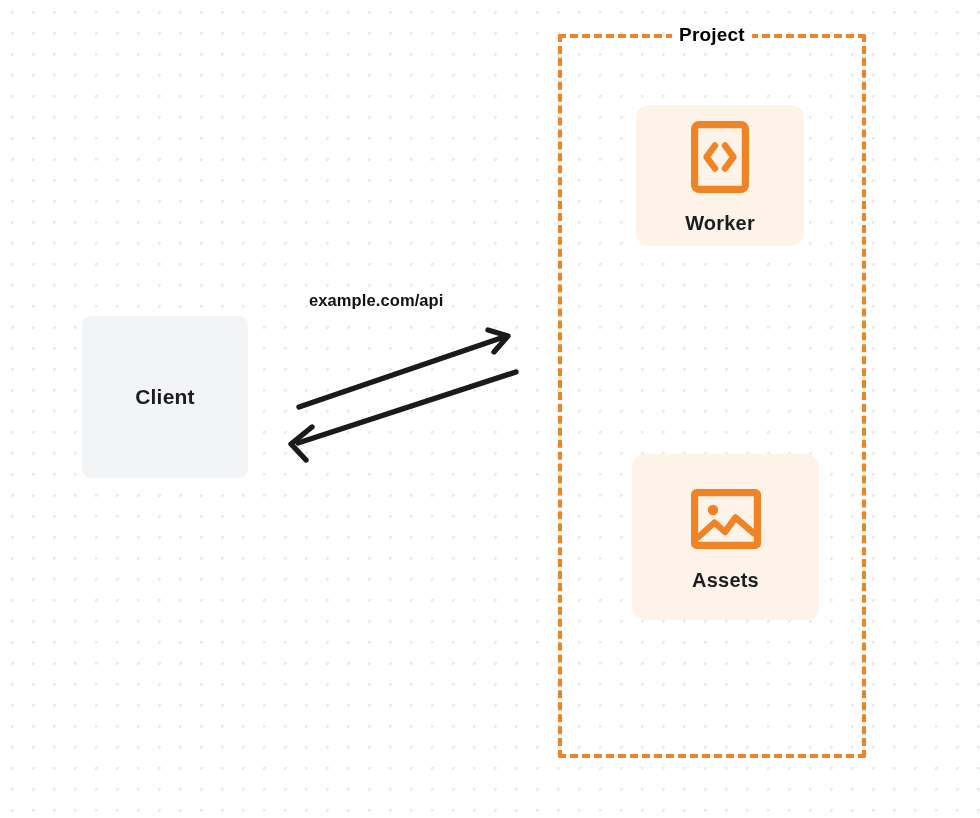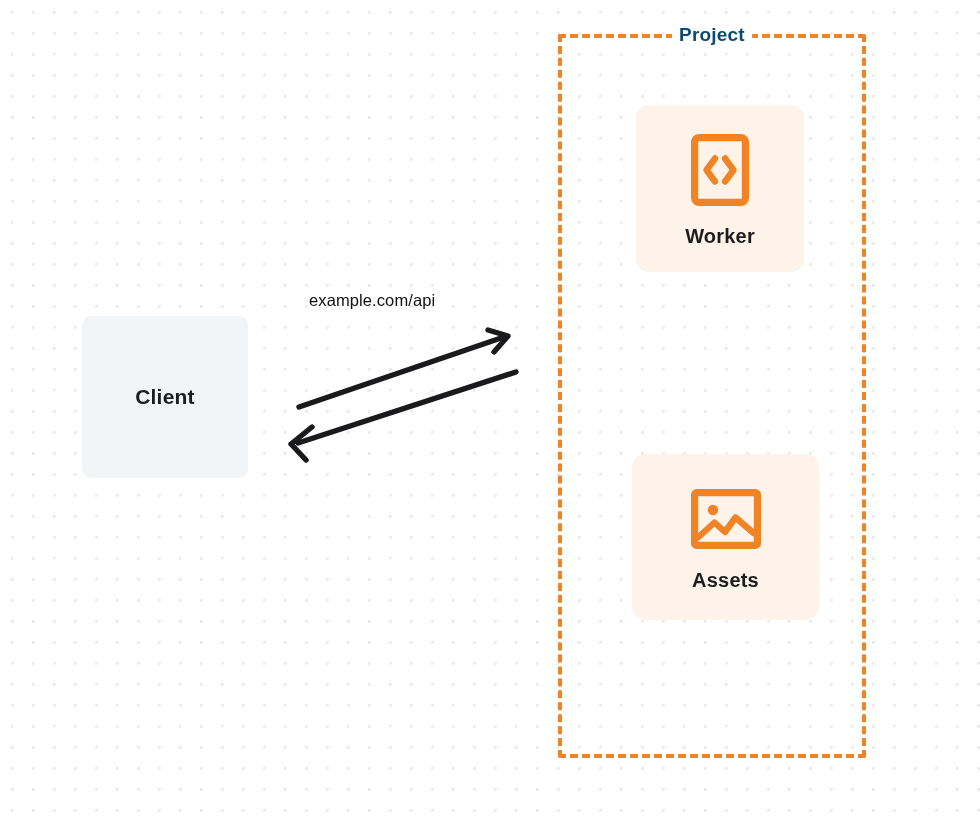--- a/index.html
+++ b/index.html
@@ -54,21 +54,21 @@
     height: 818px;
     pointer-events: none;
   }
 
   
   #request-label {
     position: absolute;
     left: 309px;
     top: 291px;
     font-size: 16.5px;
-    font-weight: normal;
+    font-weight: bold;
     color: #111114;
     letter-spacing: 0.1px;
     white-space: nowrap;
   }
 
   
   #project-container {
     position: absolute;
     left: 558px;
     top: 34px;
@@ -80,21 +80,21 @@
   }
   #project-title {
     position: absolute;
     left: 50%;
     top: -14px;
     transform: translateX(-50%);
     background: #ffffff;
     padding: 0 7px;
     font-size: 19px;
     font-weight: bold;
-    color: #0c4a6e;
+    color: #000000;
     white-space: nowrap;
     letter-spacing: 0.2px;
   }
 
   
   .service-card {
     position: absolute;
     background: #fdf3e9;
     border-radius: 13px;
     display: flex;
@@ -110,21 +110,21 @@
     font-size: 20px;
     font-weight: bold;
     color: #1d1d1f;
     letter-spacing: 0.2px;
   }
 
   #worker-card {
     left: 74px;
     top: 67px;
     width: 168px;
-    height: 167px;
+    height: 141px;
   }
   #worker-card .card-icon { margin-top: 4px; }
   #worker-card .card-label { margin-top: 19px; }
 
   #assets-card {
     left: 70px;
     top: 416px;
     width: 187px;
     height: 166px;
   }

